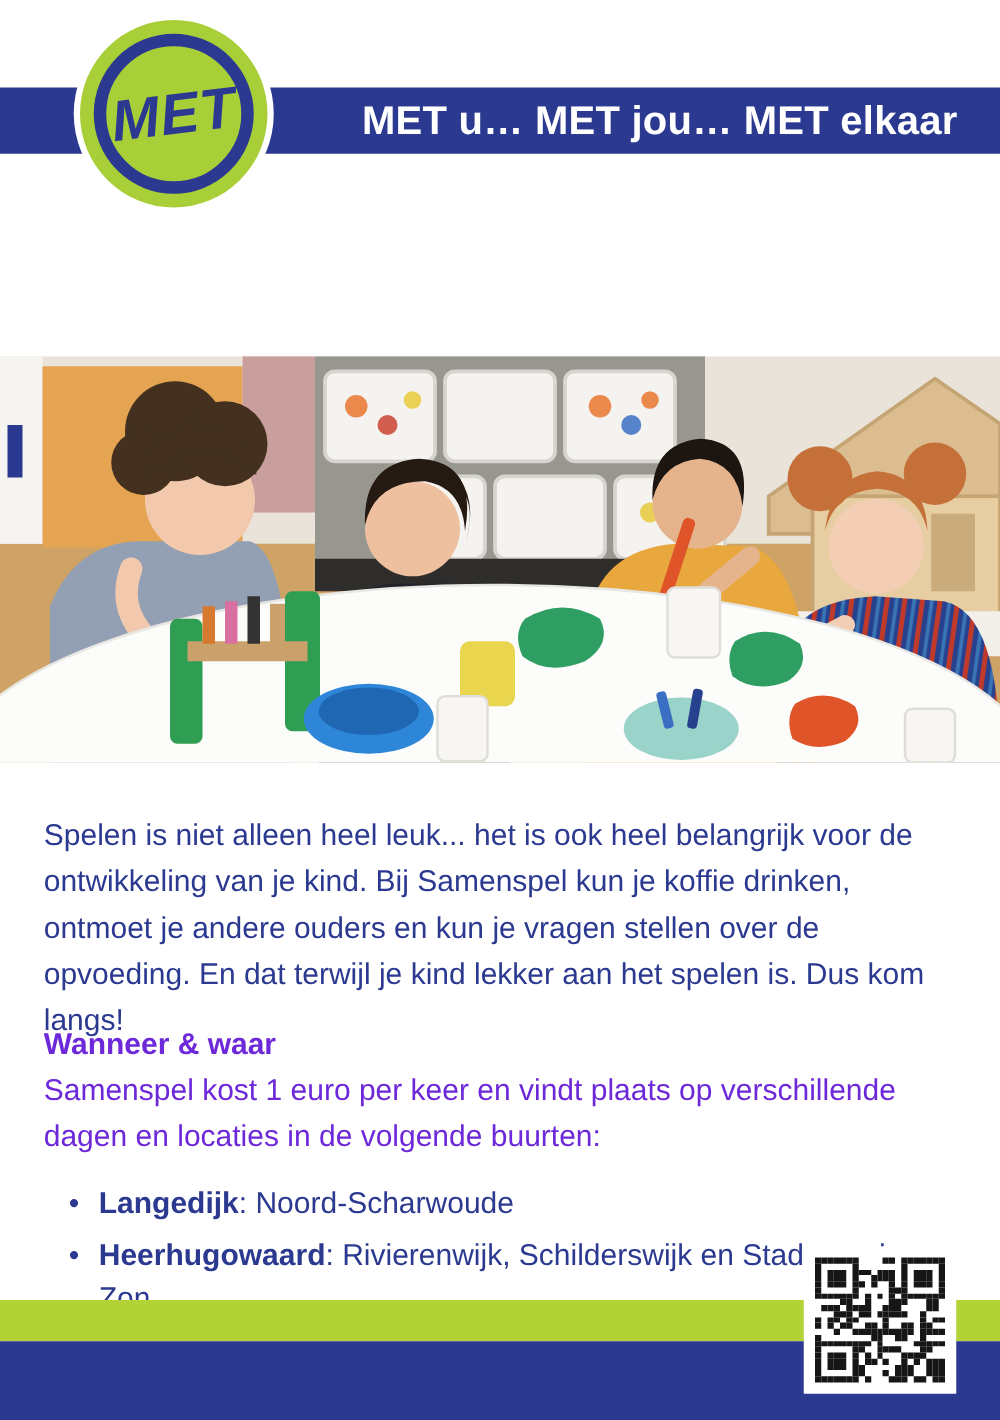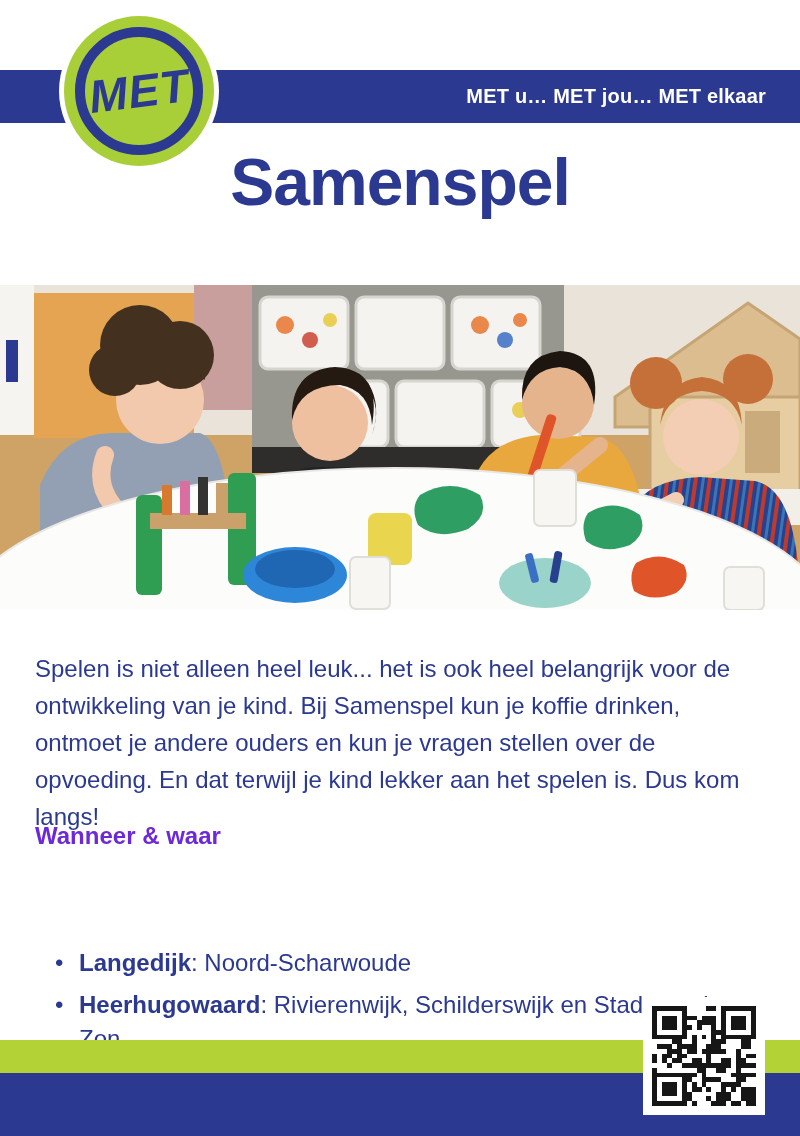--- a/index.html
+++ b/index.html
@@ -2,21 +2,21 @@
 <html><head>
 <meta charset="utf-8">
 <style>
   html,body{margin:0;padding:0;background:#ffffff;}
   .page{position:relative;width:800px;height:1136px;background:#ffffff;overflow:hidden;
         font-family:"Liberation Sans", sans-serif;}
 
   
   .band{position:absolute;top:70px;left:0;width:800px;height:53px;background:#2b3990;}
   .slogan{position:absolute;top:70px;right:34px;height:53px;line-height:53px;
-          color:#ffffff;font-size:20px;font-weight:bold;letter-spacing:.2px;margin-left:40px;}
+          color:#ffffff;font-size:32px;font-weight:bold;letter-spacing:.2px;margin-left:40px;}
   .logo{position:absolute;left:64px;top:16px;width:150px;height:150px;border-radius:50%;
         background:#a9cf38;box-shadow:0 0 0 5px #ffffff;}
   .logo-ring{position:absolute;inset:11px;border:10px solid #2b3990;border-radius:50%;}
   .logo-text{position:absolute;inset:0;display:flex;align-items:center;justify-content:center;
              transform:rotate(-7deg);font-size:46px;font-weight:bold;font-style:italic;
              color:#2b3990;letter-spacing:1px;}
 
   .title{position:absolute;top:146px;left:0;width:800px;text-align:center;
          font-size:66px;line-height:1.1;font-weight:bold;color:#2b3990;letter-spacing:-1px;}
   .subtitle{position:absolute;top:233px;left:0;width:800px;text-align:center;
@@ -54,21 +54,20 @@
 
 <div class="page">
 
   <div class="band"></div>
   <div class="slogan">MET u… MET jou… MET elkaar</div>
   <div class="logo">
     <div class="logo-ring"></div>
     <div class="logo-text">MET</div>
   </div>
 
-  <div class="title">Samenspel</div>
 
   <div class="photo" title="Vier peuters spelen en verven samen aan een ronde witte tafel in een speellokaal">
     <svg width="800" height="325" viewBox="0 0 800 325" xmlns="http://www.w3.org/2000/svg">
       <defs>
         <pattern id="stripes" width="14" height="14" patternUnits="userSpaceOnUse" patternTransform="rotate(8)">
           <rect width="14" height="14" fill="#27418f"></rect>
           <rect x="0" width="4" height="14" fill="#c03a2b"></rect>
           <rect x="8" width="3" height="14" fill="#3a75b5"></rect>
         </pattern>
       </defs>
@@ -179,20 +178,21 @@
         <rect x="552" y="266" width="8" height="32" rx="3" fill="#27418f" transform="rotate(10 556 282)"></rect>
         <rect x="724" y="282" width="40" height="43" rx="6" fill="#f7f6f2" stroke="#e0ded8" stroke-width="2"></rect>
       </g>
     </svg>
   </div>
 
   <div class="body-text">Spelen is niet alleen heel leuk... het is ook heel belangrijk voor de ontwikkeling van je kind. Bij Samenspel kun je koffie drinken, ontmoet je andere ouders en kun je vragen stellen over de opvoeding. En dat terwijl je kind lekker aan het spelen is. Dus kom langs!</div>
 
   <div class="when">
     <span class="h">Wanneer &amp; waar</span>
+    <span>Samenspel kost 1 euro per keer en vindt plaats op verschillende dagen en locaties in de volgende buurten:</span>
   </div>
 
   <ul class="bullets">
     <li>
       <span class="loc-name">Langedijk</span><span>: Noord-Scharwoude</span>
     </li>
     <li>
       <span class="loc-name">Heerhugowaard</span><span>: Rivierenwijk, Schilderswijk en Stad van de Zon</span>
     </li>
   </ul>

